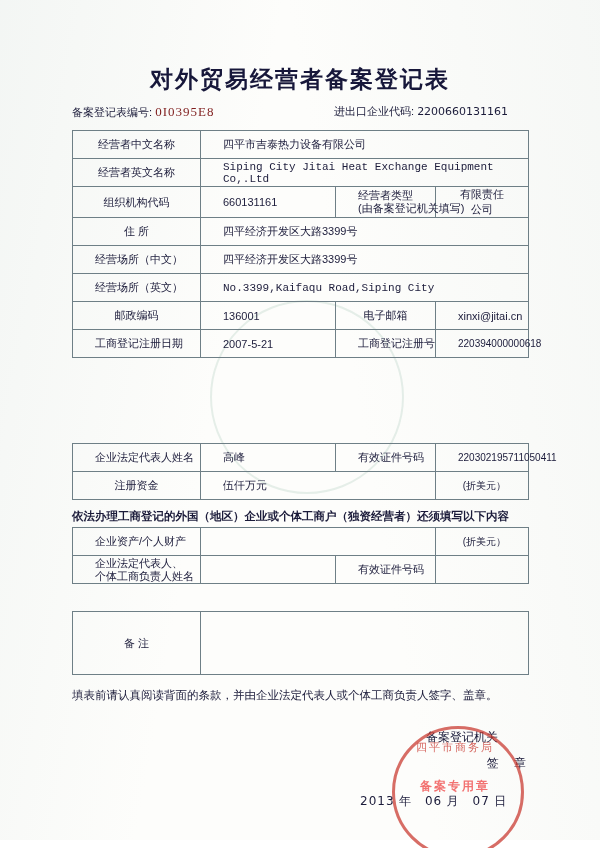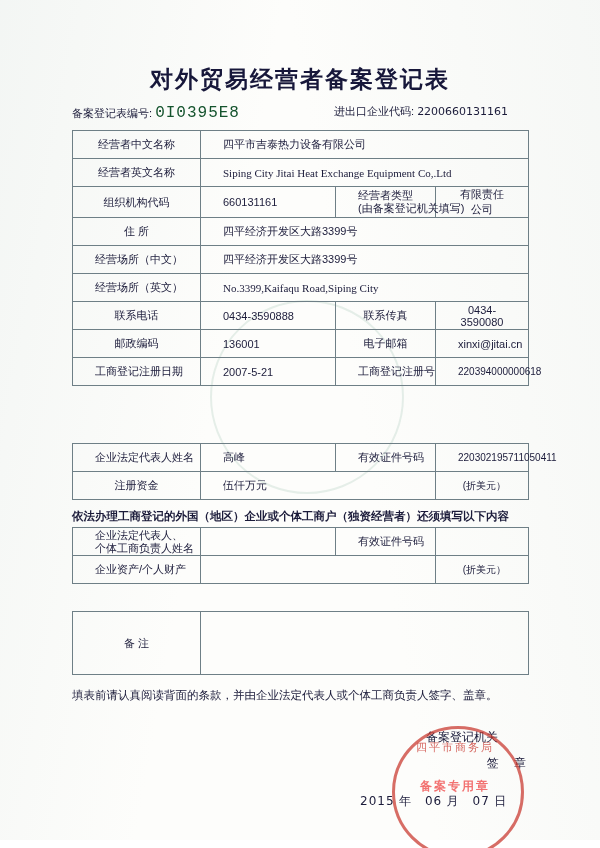--- a/index.html
+++ b/index.html
@@ -60,23 +60,23 @@
     font-size: 11px;
     color: #1b1b3a;
   }
   .meta-left {
     position: absolute;
     left: 0;
     top: 0;
     white-space: nowrap;
   }
   .meta-num {
-    color: #14532d;
-    font-family: Liberation Mono, monospace;
-    font-size: 16px;
+    color: #7f1d1d;
+    font-family: Liberation Serif, serif;
+    font-size: 13px;
     letter-spacing: 1px;
   }
   .meta-right {
     position: absolute;
     left: 262px;
     top: 0;
     white-space: nowrap;
   }
   .meta-right .val {
     font-family: "DejaVu Sans", "Liberation Sans", sans-serif;
@@ -99,21 +99,21 @@
   td.lbl {
     text-align: center;
     white-space: nowrap;
     font-size: 11px;
   }
   td.val {
     text-align: left;
     padding-left: 9px;
   }
   td.val.en {
-    font-family: Liberation Serif, serif;
+    font-family: Liberation Mono, monospace;
   }
   td.ctr { text-align: center; }
   td.right { text-align: right; padding-right: 8px; }
   .two-line {
     line-height: 1.15;
     font-size: 10px;
   }
   .note-small { font-size: 10px; }
 
   .section-head {
@@ -275,26 +275,20 @@
         </tr>
         <tr>
           <td class="lbl">经营场所（中文）</td>
           <td class="val" colspan="3">四平经济开发区大路3399号</td>
         </tr>
         <tr>
           <td class="lbl">经营场所（英文）</td>
           <td class="val en" colspan="3">No.3399,Kaifaqu Road,Siping City</td>
         </tr>
         <tr>
-          <td class="lbl">联系电话</td>
-          <td class="val">0434-3590888</td>
-          <td class="lbl">联系传真</td>
-          <td class="ctr">0434-3590080</td>
-        </tr>
-        <tr>
           <td class="lbl">邮政编码</td>
           <td class="val">136001</td>
           <td class="lbl">电子邮箱</td>
           <td class="ctr">xinxi@jitai.cn</td>
         </tr>
         <tr>
           <td class="lbl">工商登记注册日期</td>
           <td class="val">2007-5-21</td>
           <td class="lbl">工商登记注册号</td>
           <td class="ctr note-small">220394000000618</td>
@@ -329,33 +323,33 @@
 
     <table class="grid" id="t3">
       <colgroup>
         <col style="width:128px">
         <col style="width:135px">
         <col style="width:100px">
         <col style="width:93px">
       </colgroup>
       <tbody>
         <tr>
+          <td class="lbl">企业资产/个人财产</td>
+          <td class="val" colspan="2"></td>
+          <td class="right note-small">(折美元）</td>
+        </tr>
+        <tr>
           <td class="lbl two-line">
             <div>企业法定代表人、</div>
             <div>个体工商负责人姓名</div>
           </td>
           <td class="val"></td>
           <td class="lbl">有效证件号码</td>
           <td class="ctr"></td>
         </tr>
-        <tr>
-          <td class="lbl">企业资产/个人财产</td>
-          <td class="val" colspan="2"></td>
-          <td class="right note-small">(折美元）</td>
-        </tr>
       </tbody>
     </table>
 
     <table class="grid" id="t4">
       <colgroup>
         <col style="width:128px">
         <col style="width:328px">
       </colgroup>
       <tbody>
         <tr>
@@ -372,21 +366,21 @@
       <div class="line2">签  章</div>
     </div>
 
     <div class="seal"></div>
     <div class="seal-text">
       <div class="arc" style="top:14px">四平市商务局</div>
       <div class="seal-mid">备案专用章</div>
     </div>
 
     <div class="date-row">
-      <span class="num">2015</span>
+      <span class="num">2013</span>
       <span>年</span>
       &nbsp;
       <span class="num">06</span>
       <span>月</span>
       &nbsp;
       <span class="num">07</span>
       <span>日</span>
     </div>
 
   </div>

